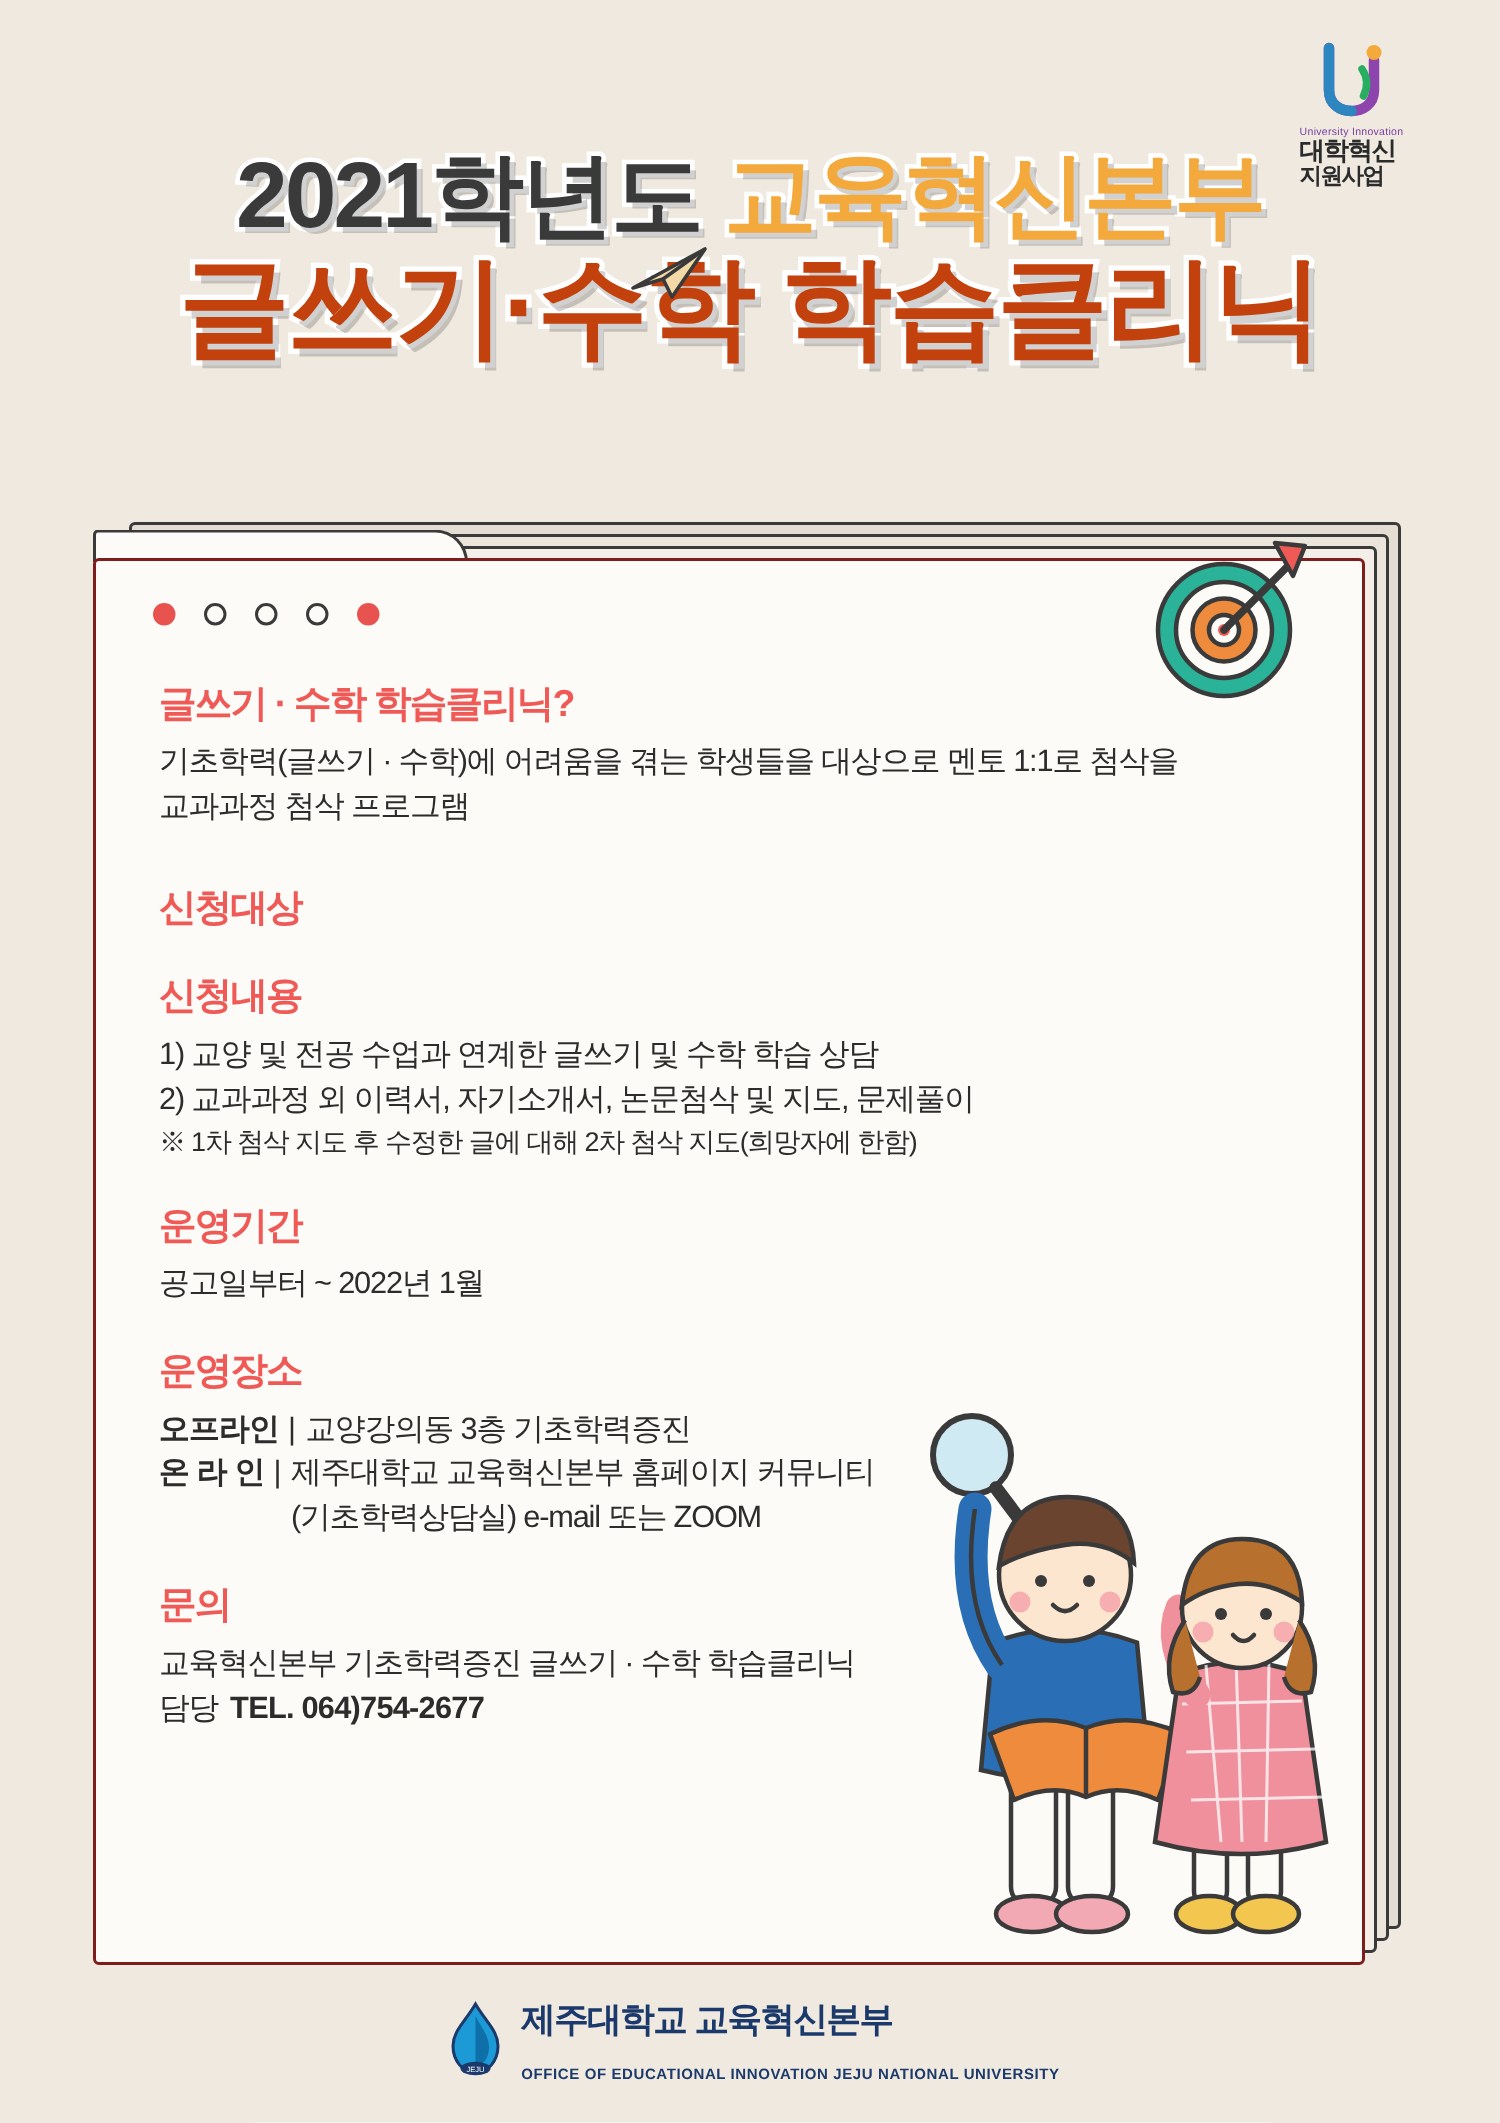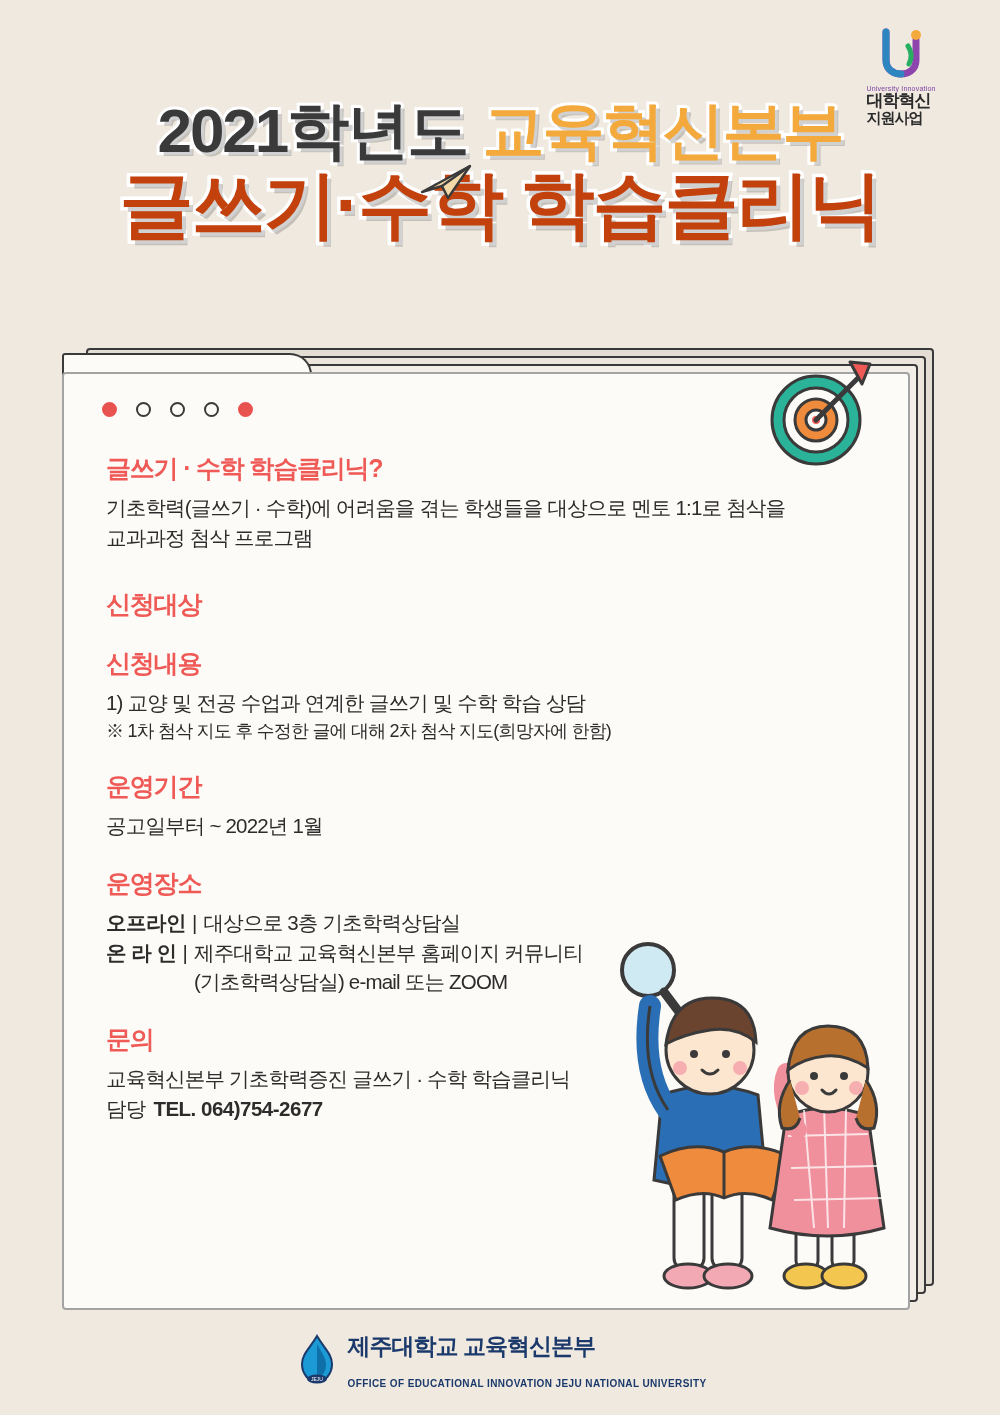--- a/index.html
+++ b/index.html
@@ -78,21 +78,21 @@
   }
   .card-shadow3 { left: 86px; top: 348px; width: 848px; bottom: 0; height: 938px; }
   .card-shadow2 { left: 78px; top: 356px; width: 848px; height: 938px; background: #ebe5dc; }
   .card-shadow1 { left: 70px; top: 364px; width: 848px; height: 938px; background: #f3efe8; }
 
   .card {
     position: absolute;
     left: 62px; top: 372px;
     width: 848px; height: 938px;
     background: #fdfbf7;
-    border: 2px solid #a3a3a3;
+    border: 2px solid #7f1d1d;
     border-radius: 4px;
   }
   .card-tab {
     position: absolute;
     left: 62px; top: 353px;
     width: 250px; height: 22px;
     background: #fdfbf7;
     border: 2px solid #3a3a3a;
     border-bottom: none;
     border-radius: 4px 26px 0 0;
@@ -224,36 +224,37 @@
     <div class="gap-lg"></div>
 
     <div class="sec">
       <div class="sec-h">신청대상</div>
     </div>
     <div class="gap-md"></div>
 
     <div class="sec">
       <div class="sec-h">신청내용</div>
       <div class="sec-p">1) 교양 및 전공 수업과 연계한 글쓰기 및 수학 학습 상담</div>
+      <div class="sec-p">2) 교과과정 외 이력서, 자기소개서, 논문첨삭 및 지도, 문제풀이</div>
       <div class="sec-p small">※ 1차 첨삭 지도 후 수정한 글에 대해 2차 첨삭 지도(희망자에 한함)</div>
     </div>
     <div class="gap-md"></div>
 
     <div class="sec">
       <div class="sec-h">운영기간</div>
       <div class="sec-p">공고일부터 ~ 2022년 1월</div>
     </div>
     <div class="gap-md"></div>
 
     <div class="sec">
       <div class="sec-h">운영장소</div>
       <div class="sec-p row">
         <span class="lab">오프라인</span>
         <span class="bar">|</span>
-        <span>대상으로 3층 기초학력상담실</span>
+        <span>교양강의동 3층 기초학력증진</span>
       </div>
       <div class="sec-p row">
         <span class="lab">온 라 인</span>
         <span class="bar">|</span>
         <span>제주대학교 교육혁신본부 홈페이지 커뮤니티</span>
       </div>
       <div class="sec-p indent">(기초학력상담실) e-mail 또는 ZOOM</div>
     </div>
     <div class="gap-md"></div>
 

